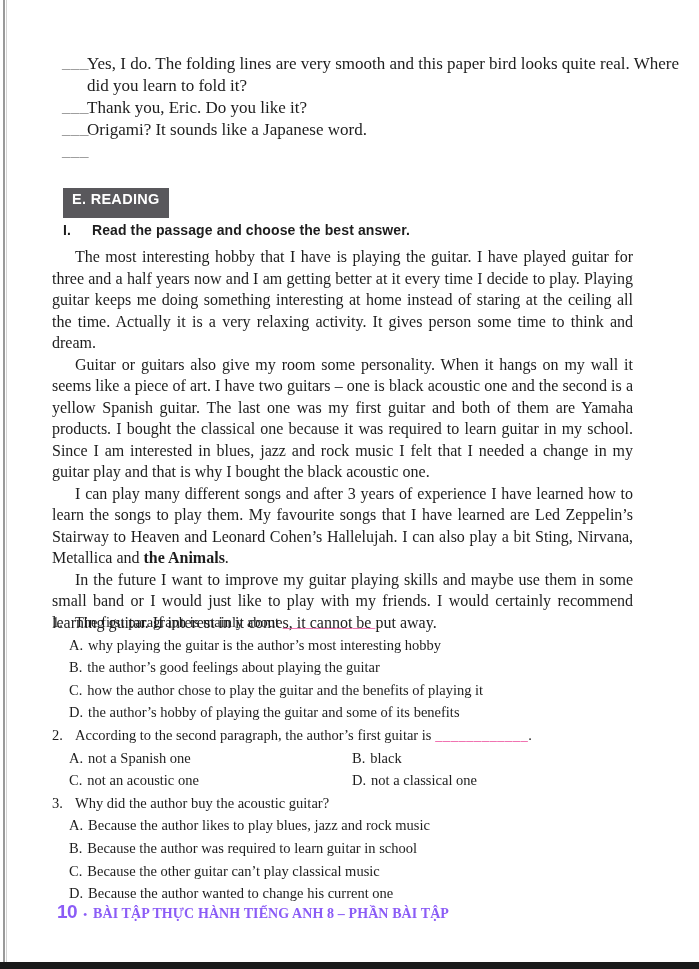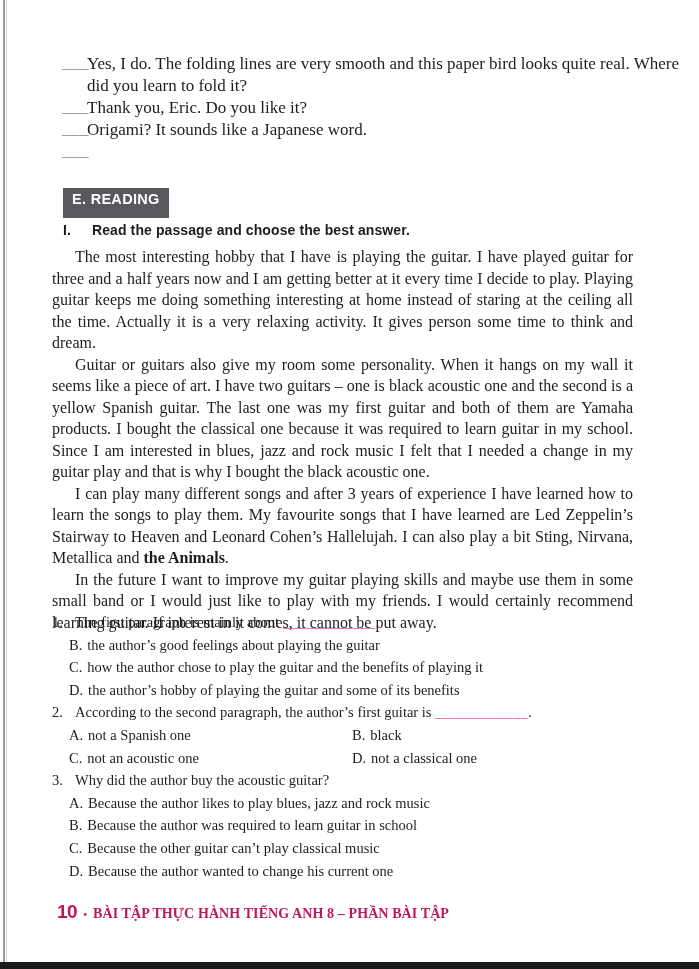--- a/index.html
+++ b/index.html
@@ -42,21 +42,21 @@
   .qrow { display:flex; line-height:22.6px; }
   .qnum { width:23px; flex:none; }
   .qtext { flex:1; }
   .q-blank { color:#ec4899; letter-spacing:0.5px; }
   .opt { padding-left:17px; line-height:22.6px; }
   .optgrid { display:flex; padding-left:17px; line-height:22.6px; }
   .optgrid .col1 { width:283px; flex:none; }
   .olabel { margin-right:5px; }
 
   
-  .footer { position:absolute; left:57px; top:901px; display:flex; align-items:baseline; font-weight:bold; color:#be185d; }
+  .footer { position:absolute; left:57px; top:901px; display:flex; align-items:baseline; font-weight:bold; color:#8b5cf6; }
   .footer .pnum { font-family:"Liberation Sans", sans-serif; font-size:19px; letter-spacing:-0.5px; }
   .footer .sep { font-size:11px; margin:0 6px; }
   .footer .title { font-family:"Liberation Serif", serif; font-size:14px; letter-spacing:0.1px; }
 </style>
 </head>
 <body>
 
 <div class="page">
 
   <div class="edge-left"></div>
@@ -95,20 +95,21 @@
     <p><span>I can play many different songs and after 3 years of experience I have learned how to learn the songs to play them. My favourite songs that I have learned are Led Zeppelin’s Stairway to Heaven and Leonard Cohen’s Hallelujah. I can also play a bit Sting, Nirvana, Metallica and </span><span class="b">the Animals</span><span>.</span></p>
     <p>In the future I want to improve my guitar playing skills and maybe use them in some small band or I would just like to play with my friends. I would certainly recommend learning guitar. If interest in it comes, it cannot be put away.</p>
   </div>
 
   <div class="questions">
 
     <div class="qrow">
       <span class="qnum">1.</span>
       <span class="qtext"><span>The first paragraph is mainly about </span><span class="q-blank">____________</span><span>.</span></span>
     </div>
+    <div class="opt"><span class="olabel">A.</span><span>why playing the guitar is the author’s most interesting hobby</span></div>
     <div class="opt"><span class="olabel">B.</span><span>the author’s good feelings about playing the guitar</span></div>
     <div class="opt"><span class="olabel">C.</span><span>how the author chose to play the guitar and the benefits of playing it</span></div>
     <div class="opt"><span class="olabel">D.</span><span>the author’s hobby of playing the guitar and some of its benefits</span></div>
 
     <div class="qrow">
       <span class="qnum">2.</span>
       <span class="qtext"><span>According to the second paragraph, the author’s first guitar is </span><span class="q-blank">____________</span><span>.</span></span>
     </div>
     <div class="optgrid">
       <span class="col1"><span class="olabel">A.</span><span>not a Spanish one</span></span>

